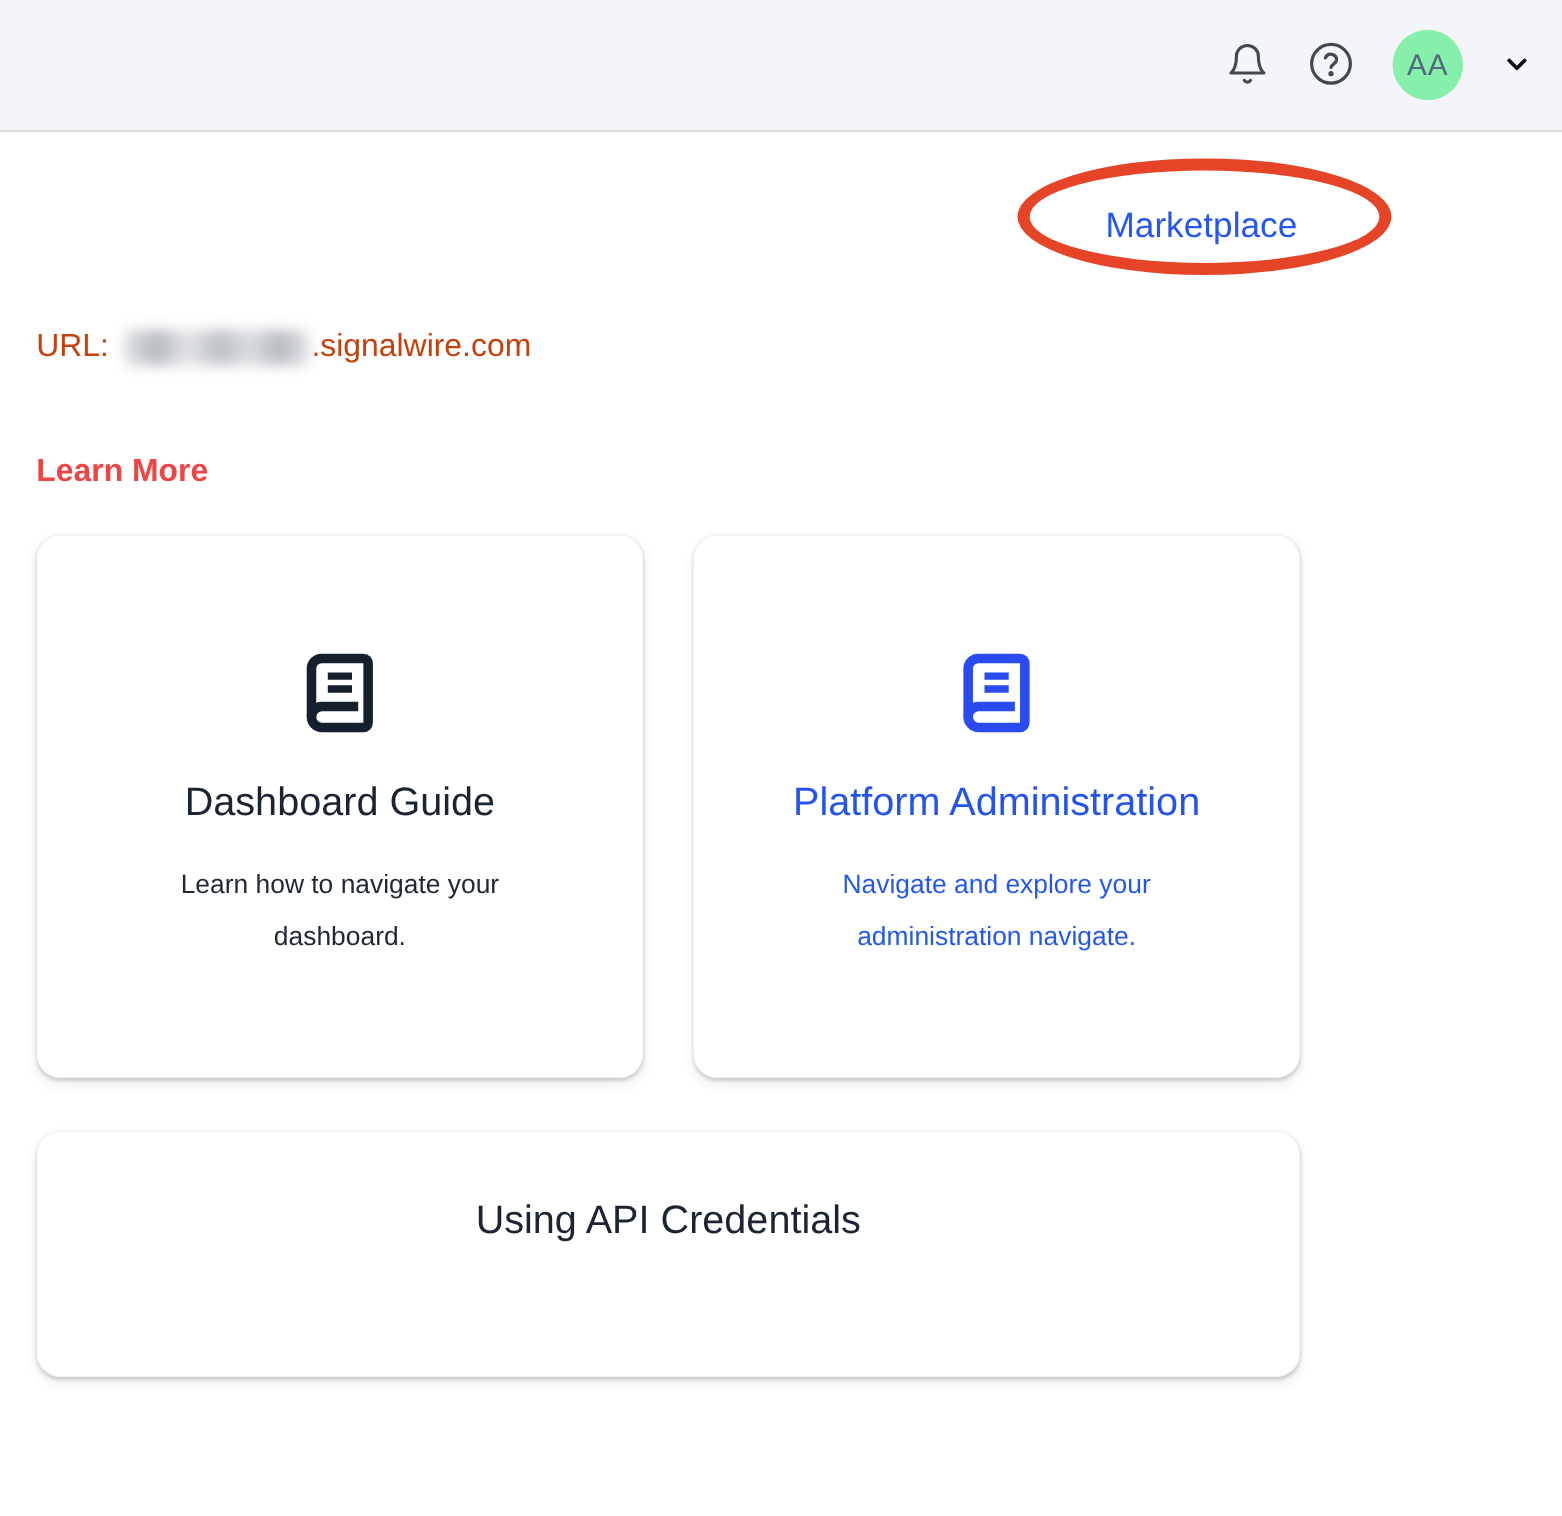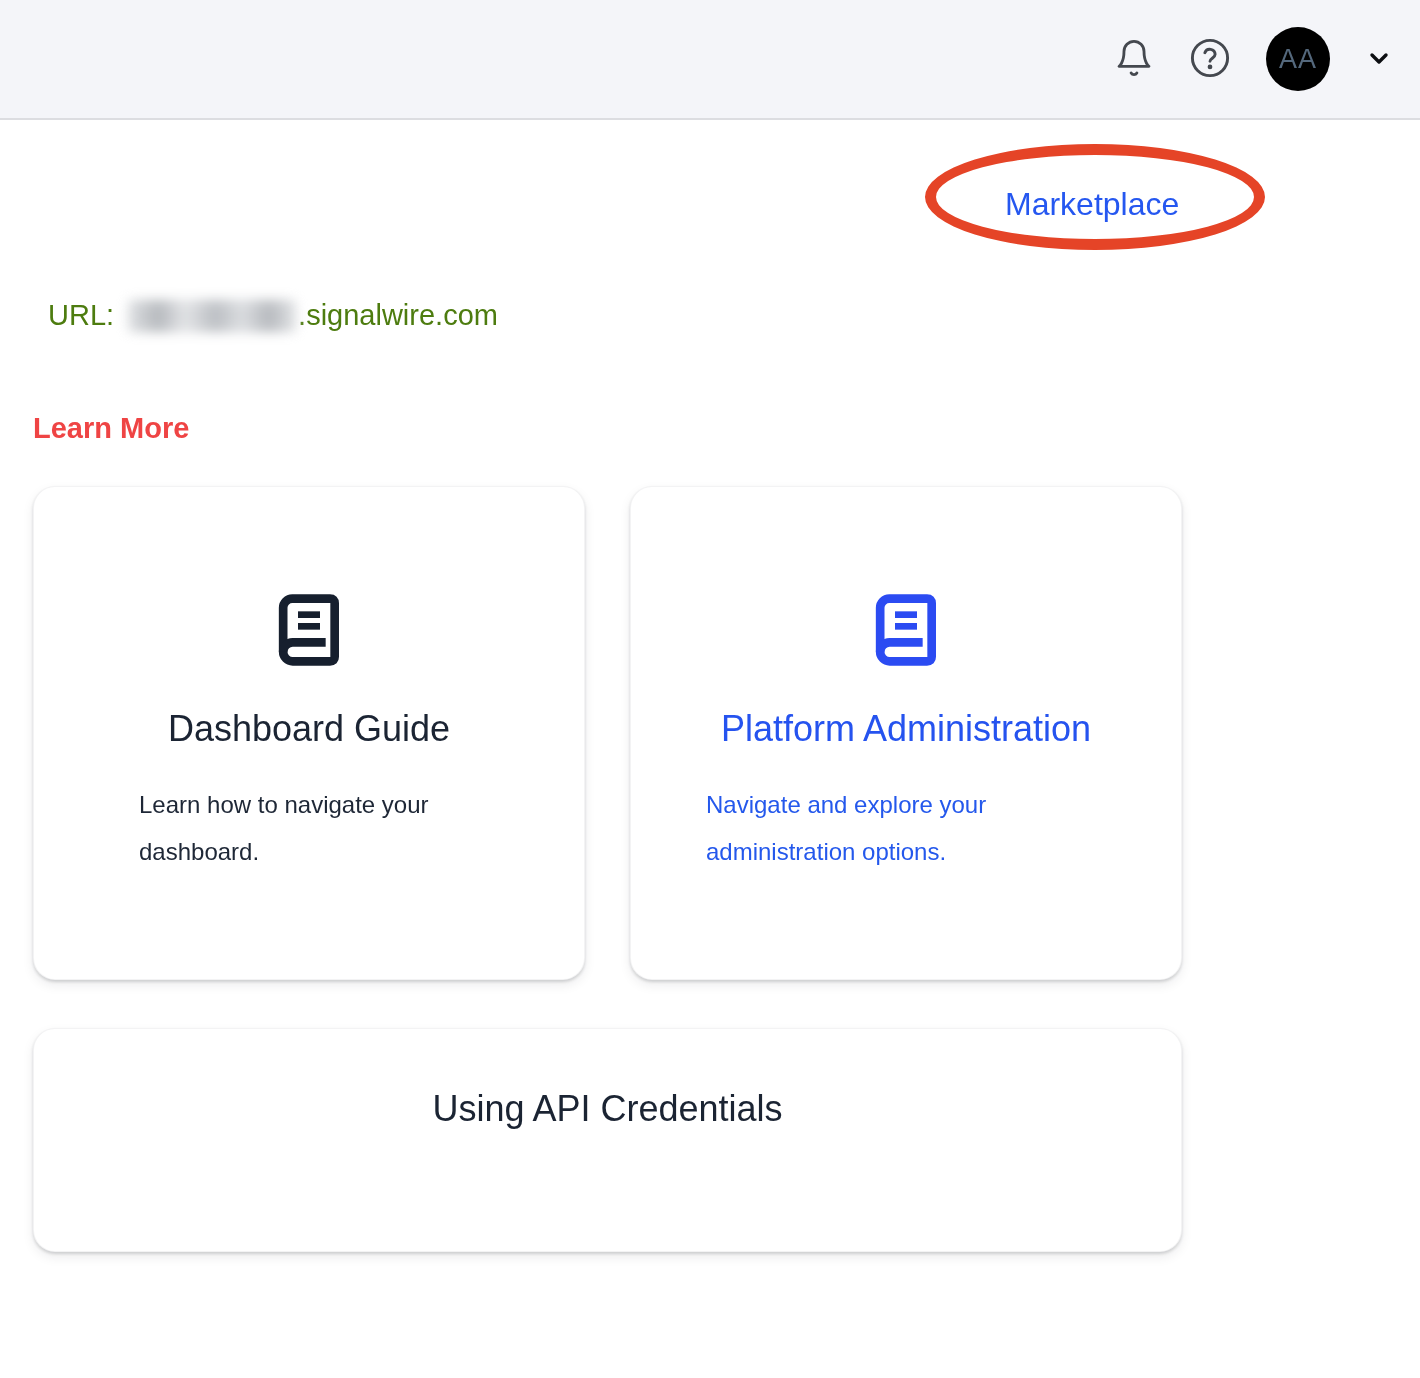--- a/index.html
+++ b/index.html
@@ -37,21 +37,21 @@
     align-items: center;
     justify-content: center;
     color: #44484f;
     cursor: pointer;
     background: none;
     border: none;
   }
   .avatar {
     width: 64px; height: 64px;
     border-radius: 50%;
-    background: #000000;
+    background: #86efac;
     color: #54687c;
     font-size: 27px;
     letter-spacing: 1px;
     display: flex;
     align-items: center;
     justify-content: center;
     cursor: pointer;
   }
   .chevron { color: #0c0e12; }
 
@@ -70,25 +70,25 @@
     width: 340px; height: 106px;
     border: 11px solid #e54427;
     border-radius: 50%;
     pointer-events: none;
     z-index: 1;
   }
 
   
   .url-row {
     position: absolute;
-    left: 48px; top: 299px;
+    left: 33px; top: 299px;
     display: flex;
     align-items: center;
     font-size: 29px;
-    color: #4d7c0f;
+    color: #c2410c;
     justify-content: center;
   }
   .url-label { margin-right: 14px; }
   .url-redacted {
     width: 168px; height: 32px;
     margin-right: 2px;
     border-radius: 4px;
     background: linear-gradient(90deg, #d4d7da 0%, #9ea2a8 18%, #d9dbde 34%,
                 #a6aab0 52%, #cfd2d6 68%, #9fa3a9 84%, #d8dadd 100%);
     filter: blur(6px);
@@ -107,21 +107,21 @@
   
   .card {
     position: absolute;
     background: #ffffff;
     border-radius: 22px;
     border: 1px solid rgba(20, 24, 32, 0.05);
     box-shadow: 0 2px 3px rgba(25, 29, 36, 0.16), 0 5px 12px rgba(25, 29, 36, 0.08);
     display: flex;
     flex-direction: column;
     align-items: center;
-    text-align: left;
+    text-align: center;
     cursor: pointer;
   }
   .card-guide   { left: 33px;  top: 486px;  width: 552px;  height: 494px; padding-top: 100px; }
   .card-admin   { left: 630px; top: 486px;  width: 552px;  height: 494px; padding-top: 100px; }
   .card-api     { left: 33px;  top: 1028px; width: 1149px; height: 224px; padding-top: 58px; }
 
   .card-icon { width: 80px; height: 86px; }
   .card-guide .card-icon { color: #161f2e; }
   .card-admin .card-icon { color: #2b4bf2; }
 
@@ -212,20 +212,20 @@
   <div class="card card-admin">
     <span class="card-icon">
       <svg width="80" height="86" viewBox="0 0 24 24" fill="none" stroke="currentColor" stroke-width="2.6" stroke-linejoin="round">
         <path d="M7 2.6 H18.3 Q19.7 2.6 19.7 4 V20 Q19.7 21.4 18.3 21.4 H7.1 A2.85 2.85 0 0 1 4.25 18.55 V5.35 A2.75 2.75 0 0 1 7 2.6 Z"></path>
         <path d="M4.25 18.55 A2.85 2.85 0 0 1 7.1 15.7 H17"></path>
         <path d="M8.7 7.4 H15.3" stroke-width="2"></path>
         <path d="M8.7 10.9 H15.3" stroke-width="2"></path>
       </svg>
     </span>
     <div class="card-title">Platform Administration</div>
-    <div class="card-desc">Navigate and explore your administration options.</div>
+    <div class="card-desc">Navigate and explore your administration navigate.</div>
   </div>
 
   <div class="card card-api">
     <div class="card-title">Using API Credentials</div>
   </div>
 
 </div>
 
 </body></html>

